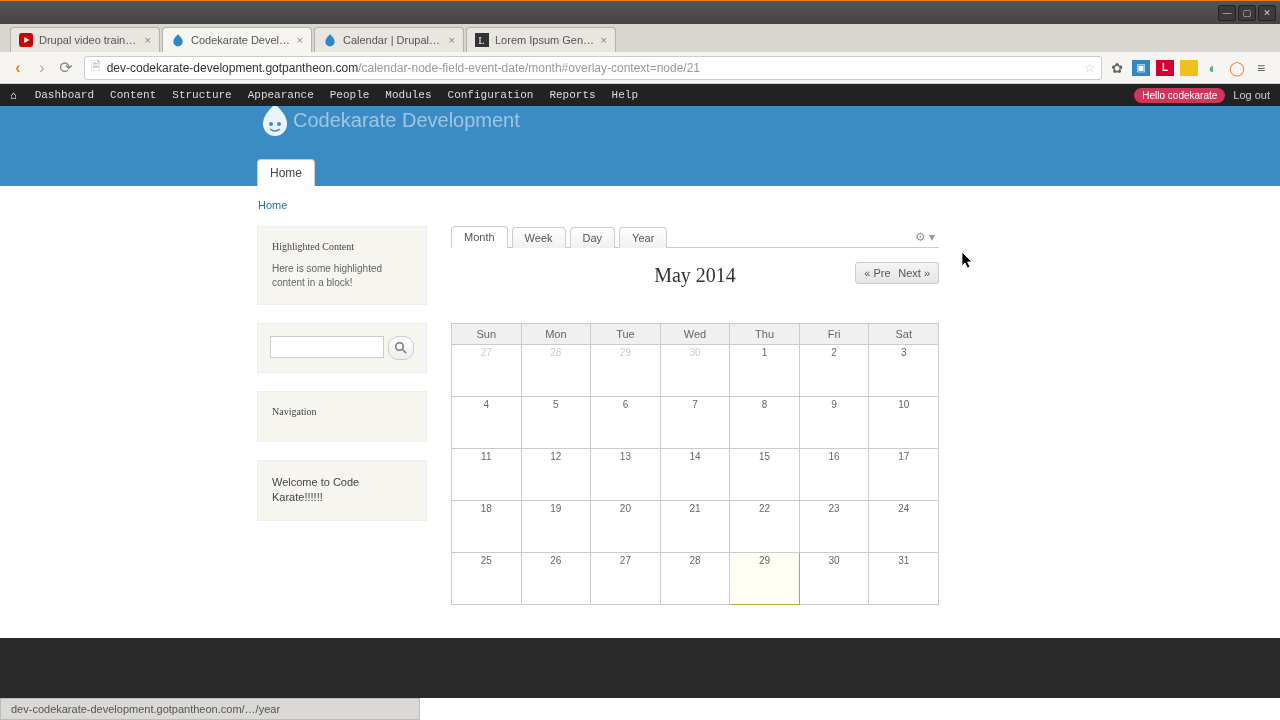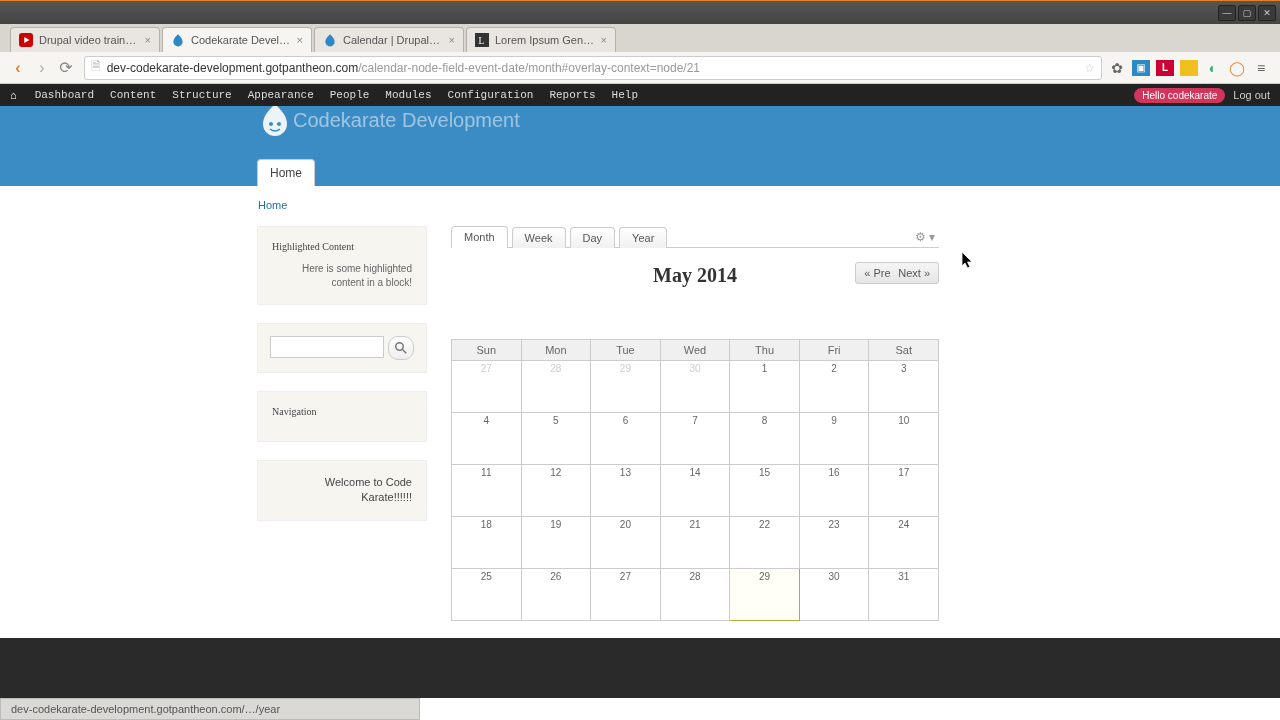--- a/index.html
+++ b/index.html
@@ -44,43 +44,43 @@
 .home-tab { position: absolute; left: 257px; bottom: 0; background: #fff; border: 1px solid #ccc; border-bottom: none; border-radius: 4px 4px 0 0; padding: 6px 12px; font-size: 12px; color: #444; cursor: pointer; }
 
 
 .content { display: flex; padding: 14px 0 0 257px; }
 .breadcrumb-wrap { position: absolute; left: 258px; top: 92px; }
 .breadcrumb-wrap a { color: #1f6ea5; font-size: 11px; text-decoration: none; cursor: pointer; }
 
 .sidebar { width: 170px; margin-top: 26px; }
 .block { background: #f6f5f0; border: 1px solid #eee; padding: 14px; margin-bottom: 18px; }
 .block h2 { font-family: Georgia, serif; font-weight: normal; font-size: 10px; color: #444; margin-bottom: 10px; }
-.block p { font-size: 10px; color: #666; line-height: 1.4; text-align: right; }
+.block p { font-size: 10px; color: #666; line-height: 1.4; }
 .search-block { background: #f6f5f0; border: 1px solid #eee; padding: 12px; margin-bottom: 18px; display: flex; gap: 4px; }
 .search-block input { flex: 1; border: 1px solid #ccc; height: 22px; padding: 0 4px; width:100px }
 .search-block button { width: 26px; height: 24px; border: 1px solid #ccc; background: linear-gradient(#fff,#eee); border-radius: 10px; cursor: pointer; display:flex; align-items:center; justify-content:center; }
 .nav-block ul { list-style: none; }
 .nav-block li { font-size: 11px; padding: 3px 0 3px 12px; position: relative; }
 .nav-block li::before { content: "▸"; position: absolute; left: 0; font-size: 8px; color: #777; top: 5px; }
 .nav-block li.circ::before { content: "○"; }
 .nav-block li a { color: #1f6ea5; text-decoration: none; cursor: pointer; }
 
 .main { margin-left: 24px; width: 488px; margin-top: 26px; }
 .view-tabs { display: flex; align-items: center; border-bottom: 1px solid #ccc; }
 .view-tabs .vtab { background: linear-gradient(#fff,#f0f0f0); border: 1px solid #ccc; border-bottom: none; padding: 4px 12px; font-size: 11px; border-radius: 4px 4px 0 0; margin-right: 4px; margin-bottom: -1px; cursor: pointer; color: #555; }
 .view-tabs .vtab.active { background: #fff; padding-bottom: 5px; }
 .view-tabs .gear { margin-left: auto; color: #999; font-size: 12px; cursor: pointer; padding-right: 4px; }
 
 .cal-header { display: flex; align-items: center; justify-content: center; position: relative; margin-top: 16px; }
-.cal-title { font-family: Georgia, serif; font-size: 20px; color: #333; font-weight: bold; }
+.cal-title { font-family: Georgia, serif; font-size: 20px; color: #333; }
 .pager-btn { position: absolute; right: 0; top: -2px; background: linear-gradient(#f5f5f5,#e5e5e5); border: 1px solid #ccc; padding: 4px 8px; font-size: 11px; cursor: pointer; color: #555; }
 .pager-btn.prev { right: 34px; border-radius: 3px 0 0 3px; }
 .pager-btn.next { border-radius: 0 3px 3px 0; border-left: none; }
 
-.calendar { width: 100%; border-collapse: collapse; margin-top: 52px; }
+.calendar { width: 100%; border-collapse: collapse; margin-top: 36px; }
 .calendar th { background: #f0f0f0; border: 1px solid #ccc; font-weight: normal; font-size: 11px; color: #666; padding: 4px; text-align: center; width: 14.28%; }
 .calendar td { border: 1px solid #ccc; height: 52px; vertical-align: top; text-align: center; padding: 2px 6px; font-size: 10px; color: #666; }
 .calendar td.other { color: #ccc; }
 .calendar td.today { border: 1px solid #b9a93a; background: #fffff5; }
 
 .status-bar { position: absolute; bottom: 0; left: 0; background: #dbd9d5; border: 1px solid #bbb; padding: 4px 10px; font-size: 11px; color: #555; width: 420px; }
 
 .footer-dark { background: #2a2a2a; height: 60px; width:100%; }
 
 .cursor { position: absolute; left: 962px; top: 252px; width: 12px; height: 18px; pointer-events: none; z-index: 999; }

